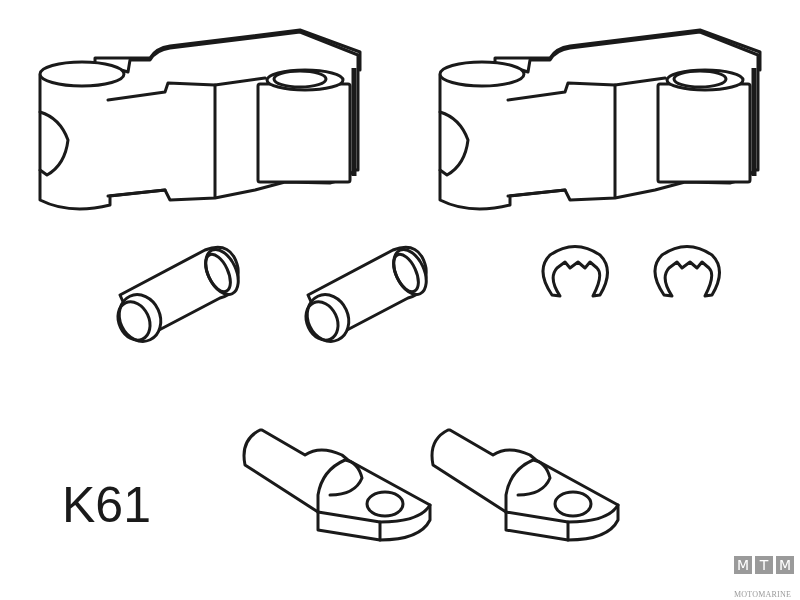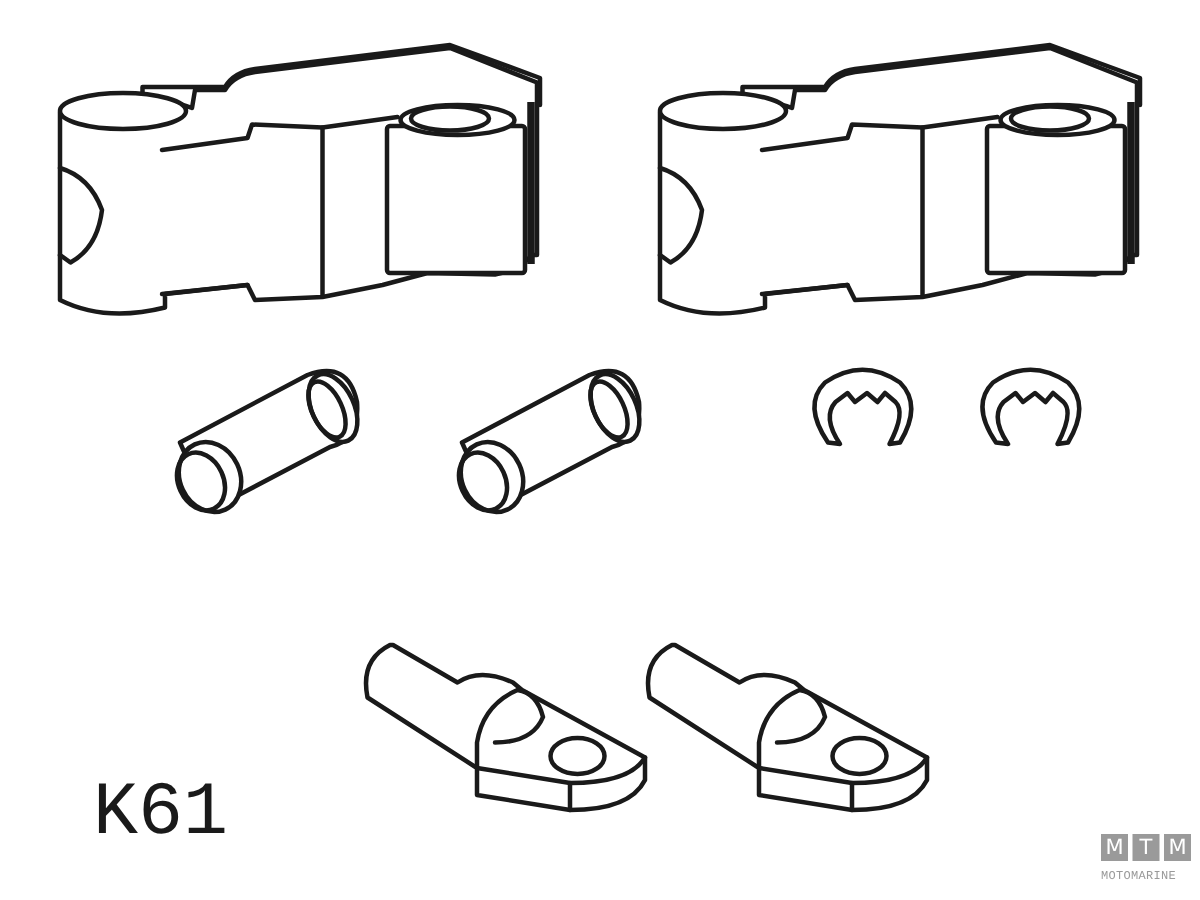--- a/index.html
+++ b/index.html
@@ -6,30 +6,30 @@
     body {
       width: 800px; height: 600px; background: #ffffff; position: relative; overflow: hidden;
       font-family: "DejaVu Sans", sans-serif;
     }
     svg.drawing { position: absolute; left: 0; top: 0; width: 800px; height: 600px; }
     .ln { fill: none; stroke: #1a1a1a; stroke-width: 3; stroke-linejoin: round; stroke-linecap: round; }
     .fl { fill: #ffffff; stroke: #1a1a1a; stroke-width: 3; stroke-linejoin: round; }
     .thick { fill: none; stroke: #1a1a1a; stroke-width: 5; }
     .kit-code {
       position: absolute; left: 62px; top: 476px;
-      font-family: Liberation Mono, monospace; font-size: 50px; color: #1a1a1a; letter-spacing: 0px; margin-top: 38px;
+      font-family: Liberation Sans, sans-serif; font-size: 50px; color: #1a1a1a; letter-spacing: 0px;
     }
     .logo { position: absolute; left: 734px; top: 556px; width: 62px; }
     .logo-boxes { display: flex; gap: 3px; }
     .logo-box {
       width: 18px; height: 18px; background: #9a9a9a; color: #ffffff;
       font-family: "DejaVu Sans", sans-serif; font-size: 14px; line-height: 18px; text-align: center;
     }
     .logo-text {
-      font-family: Liberation Mono, monospace; font-size: 8px; color: #9a9a9a; margin-top: 6px; letter-spacing: 0.2px;
+      font-family: Liberation Serif, serif; font-size: 8px; color: #9a9a9a; margin-top: 16px; letter-spacing: 0.2px;
     }
   </style>
 </head>
 <body>
 
 <svg class="drawing" viewBox="0 0 800 600" xmlns="http://www.w3.org/2000/svg">
   <defs>
     <g id="bracket">
 
       <path class="ln" d="M95 62 L95 58 L150 58 Q156 48 170 46 L300 30 L360 52 L360 70"></path>

